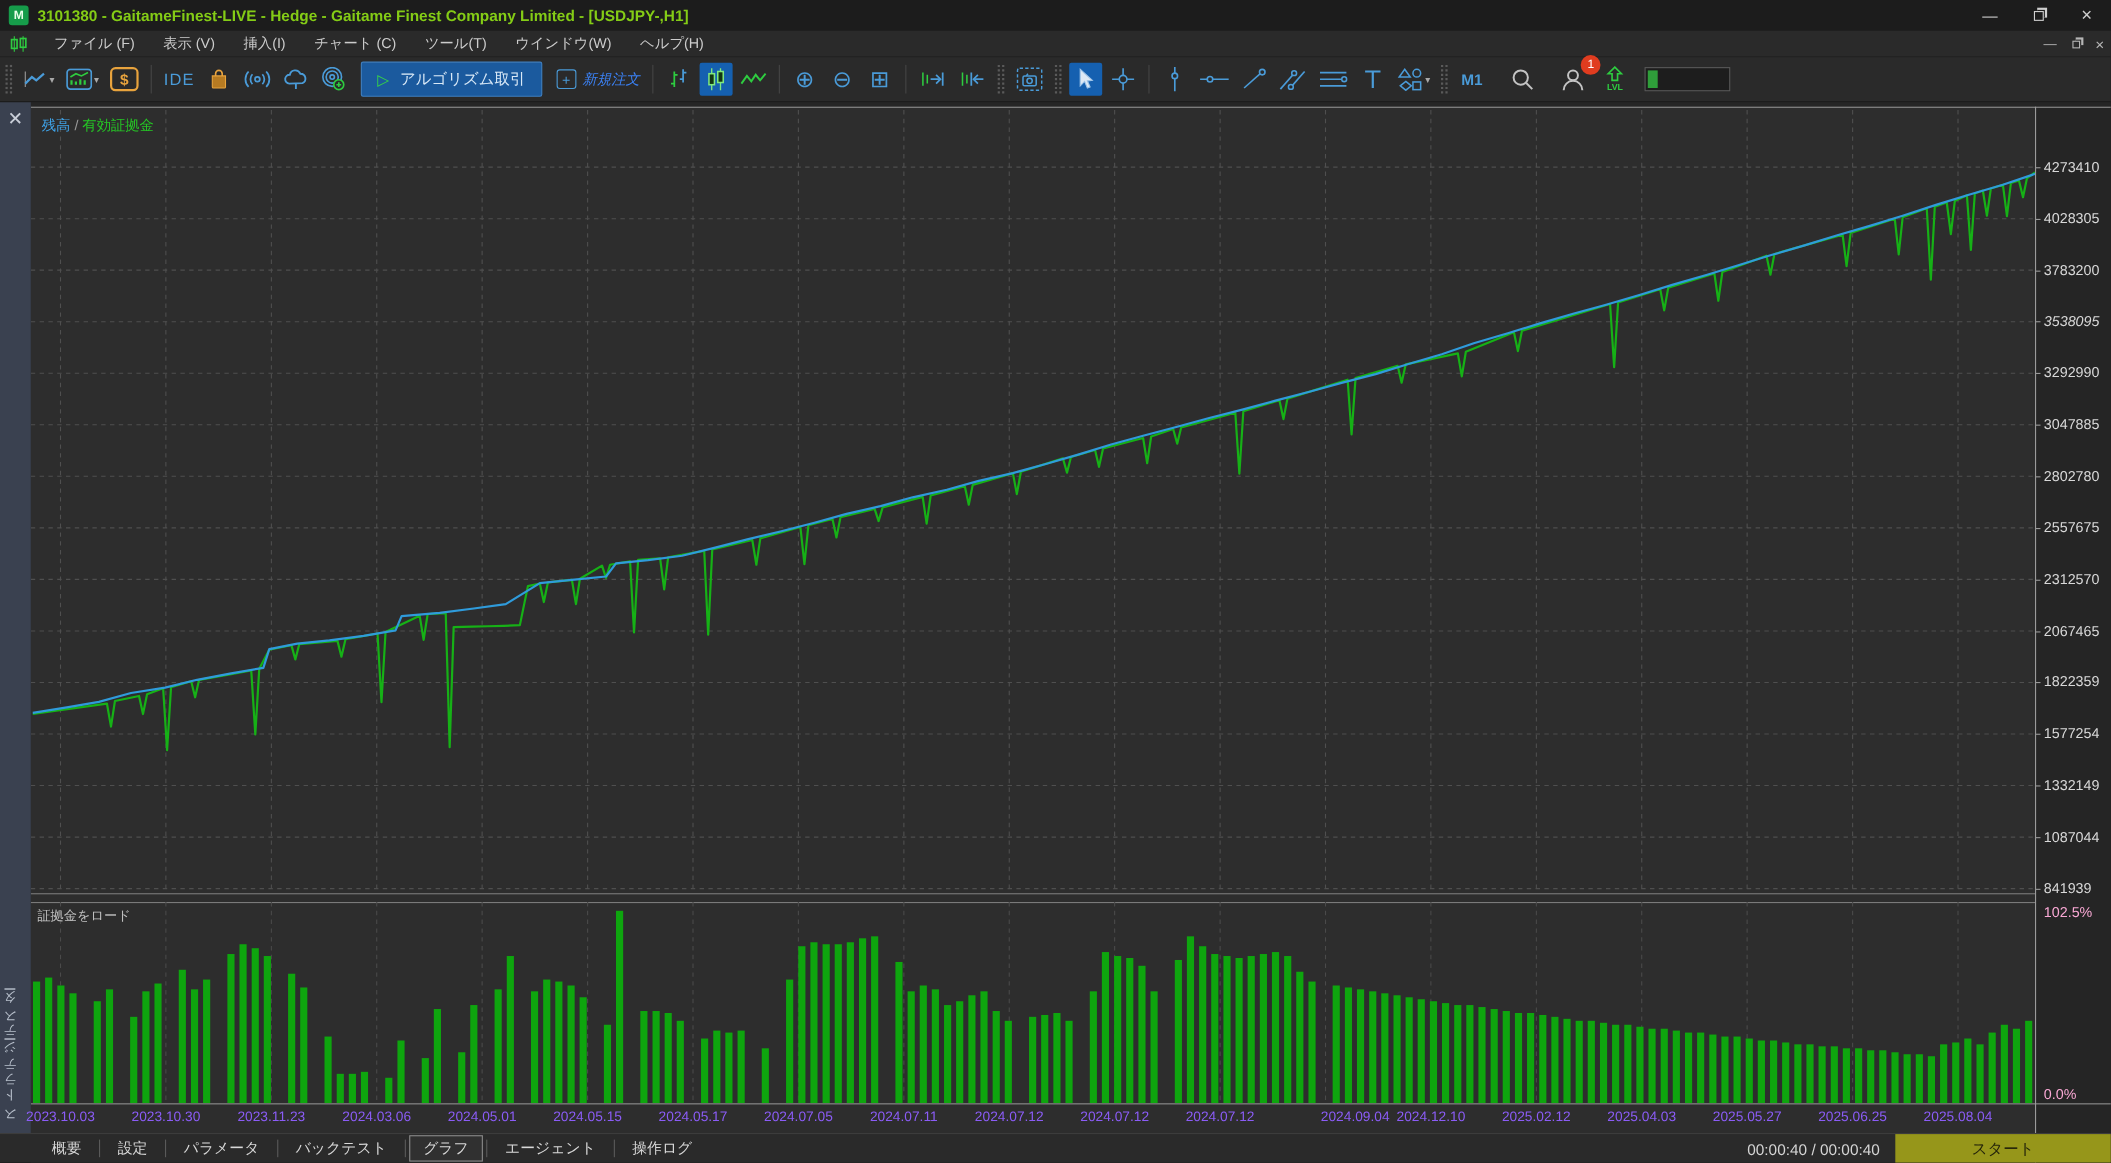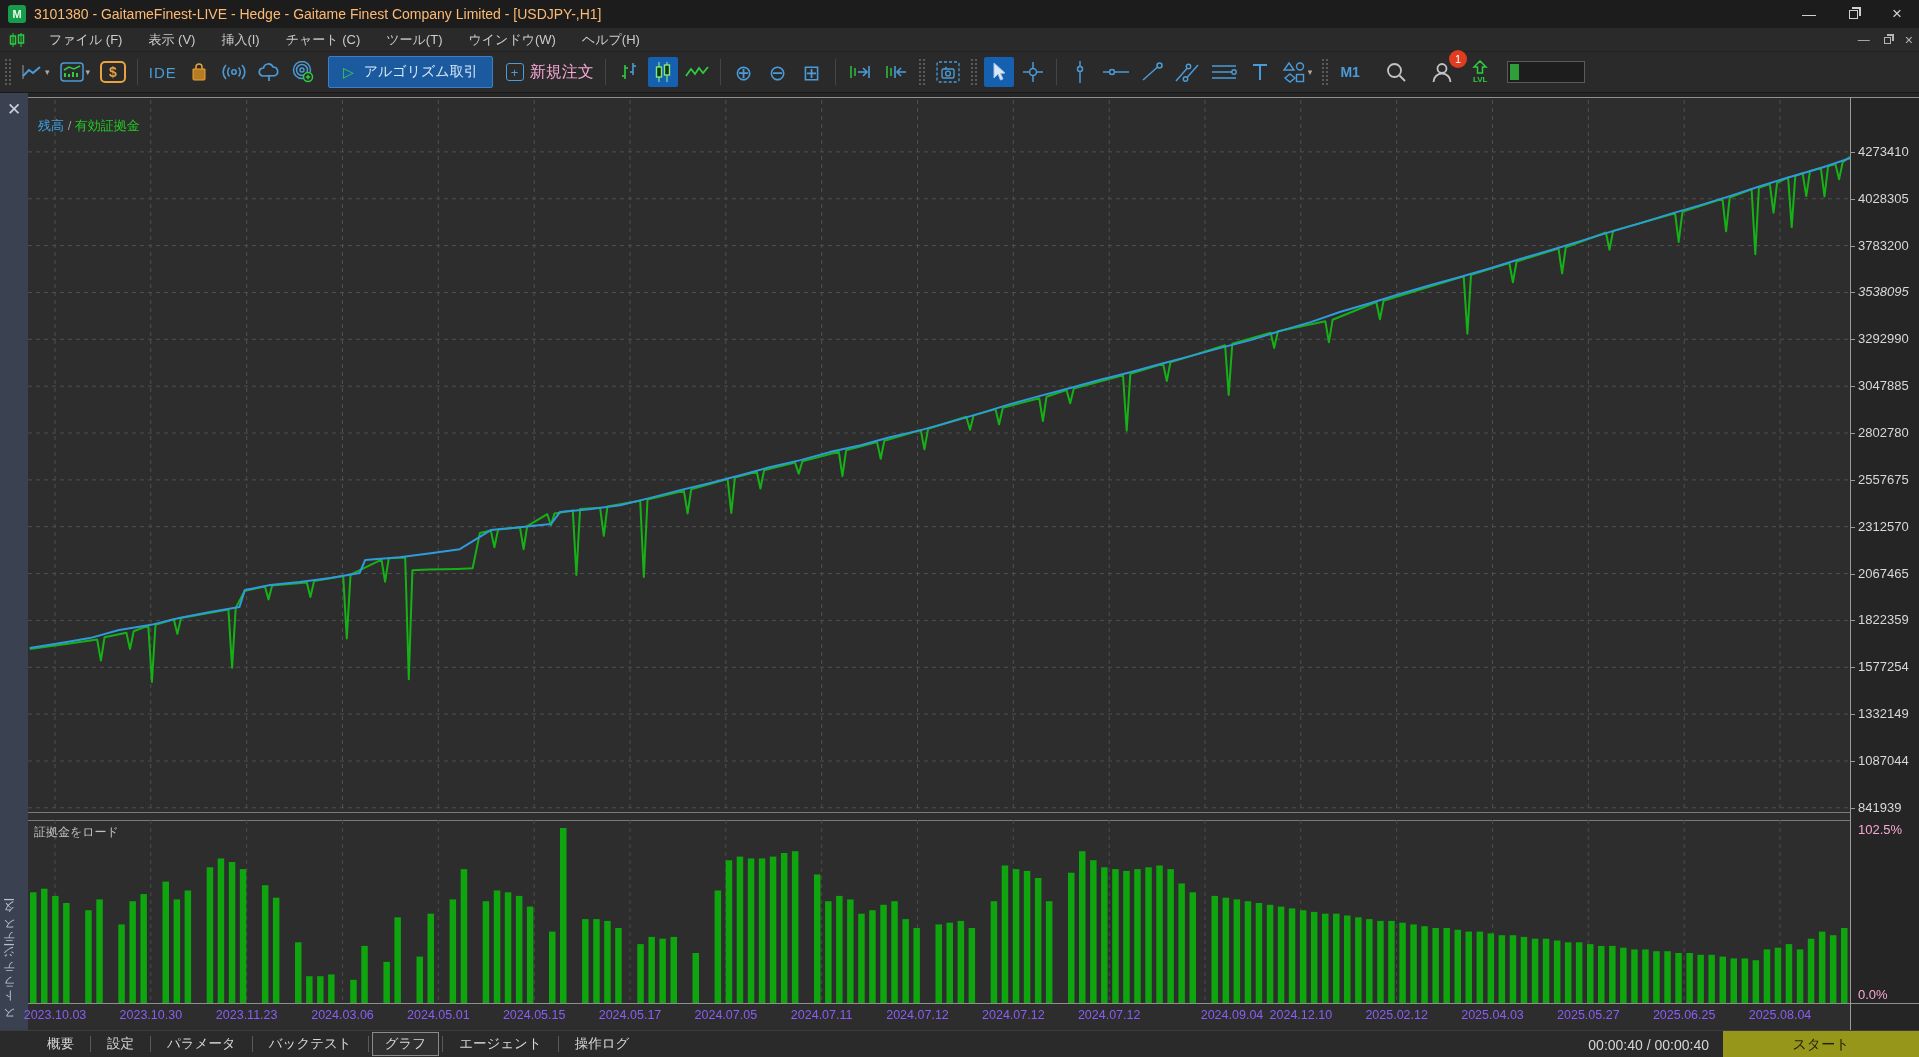--- a/index.html
+++ b/index.html
@@ -7,21 +7,21 @@
   body { font-family:"Liberation Sans","DejaVu Sans",sans-serif; }
   #app { position:relative; width:1919px; height:1057px; background:#252525; overflow:hidden;
          color:#d5d5d5; font-size:13px; }
 
   
   .titlebar { position:absolute; left:0; top:0; width:100%; height:28px; background:#1c1c1c;
               display:flex; align-items:center; padding-left:8px; }
   .mt-logo { width:18px; height:18px; background:#169c4a; border-radius:3px; margin-right:8px;
              display:flex; align-items:center; justify-content:center; color:#eaffea;
              font-size:11px; font-weight:bold; }
-  .title-text { color:#fdba74; font-size:14px; }
+  .title-text { color:#84cc16; font-size:14px;font-weight:bold; }
   .win-controls { position:absolute; right:0; top:0; height:28px; display:flex; }
   .win-btn { width:44px; height:28px; display:flex; align-items:center; justify-content:center;
              color:#cfcfcf; font-size:14px; }
   .restore-glyph { width:9px; height:9px; border:1px solid #cfcfcf; display:inline-block;
                    box-shadow:2px -2px 0 -1px #1c1c1c, 3px -3px 0 0 #cfcfcf; }
 
   
   .menubar { position:absolute; left:0; top:28px; width:100%; height:24px; background:#2a2a2a;
              display:flex; align-items:center; border-bottom:1px solid #222; }
   .menu-logo { margin:0 10px 0 8px; display:flex; }
@@ -33,21 +33,21 @@
 
   
   .toolbar { position:absolute; left:0; top:52px; width:100%; height:41px; background:#2a2a2a;
              border-bottom:1px solid #1a1a1a; display:flex; align-items:center; }
   .drag-handle { width:6px; height:26px; border-left:2px dotted #5a5a5a; border-right:2px dotted #5a5a5a; margin:0 5px; }
   .tb-sep { width:1px; height:26px; background:#454545; margin:0 6px; }
   .tb-btn { height:30px; min-width:30px; display:flex; align-items:center; justify-content:center;
             border-radius:2px; margin:0 2px; padding:0 3px; }
   .tb-btn.active { background:#1560b0; }
   .caret { color:#a9a9a9; font-size:9px; margin-left:2px; }
-  .tb-label { color:#f9a8d4; margin-left:6px; font-size:16px; }
+  .tb-label { color:#3b82f6; margin-left:6px; font-size:13px;font-style:italic; }
   .algo-btn { height:32px; background:#1b5a9e; border:1px solid #3f7fc0; border-radius:2px;
               display:flex; align-items:center; padding:0 14px; margin:0 8px; }
   .algo-play { color:#35d04a; font-size:14px; margin-right:10px; }
   .algo-label { color:#d9e9f7; font-size:14px; }
   .dollar-box { color:#e8a33d; border:2px solid #e8a33d; border-radius:5px; font-weight:bold;
                 font-size:14px; padding:1px 7px; }
   .ide-txt { color:#4a9bd8; font-size:15px; letter-spacing:1px; }
   .plus-box { color:#4a9bd8; border:1px solid #4a9bd8; border-radius:3px; width:18px; height:18px;
               display:flex; align-items:center; justify-content:center; font-size:13px; }
   .glyph20 { font-size:21px; color:#4a9bd8; line-height:1; }
@@ -65,21 +65,21 @@
   .left-strip { position:absolute; left:0; top:0; width:28px; height:937px; background:#3a4150; }
   .strip-close { position:absolute; left:3px; top:5px; width:22px; height:22px; color:#c9ced8;
                  font-size:17px; display:flex; align-items:center; justify-content:center; }
   .strip-title { position:absolute; left:1px; bottom:6px; width:26px; color:#b8c0cc; font-size:12px;
                  writing-mode:vertical-rl; transform:rotate(180deg); letter-spacing:1px; }
 
   .chart-bg { position:absolute; left:28px; top:4px; width:1822px; height:999px; background:#2d2d2d; }
   .panel-line { position:absolute; background:#8f8f8f; }
   .axis-vline { position:absolute; left:1850px; top:4px; width:1px; height:999px; background:#9a9a9a; }
 
-  .legend { position:absolute; left:38px; top:24px; font-size:13px; z-index:5; }
+  .legend { position:absolute; left:38px; top:12px; font-size:13px; z-index:5; }
   .legend .bal { color:#3fa3e8; }
   .legend .sep { color:#9a9a9a; }
   .legend .eq { color:#25c525; }
 
   .margin-label { position:absolute; left:34px; top:731px; font-size:12px; color:#c0c0c0; z-index:5; }
 
   .y-label { position:absolute; left:1858px; color:#d8d8d8; font-size:13px; white-space:nowrap; }
   .y-tickmark { position:absolute; left:1850px; width:5px; height:1px; background:#9a9a9a; }
   .pct-label { position:absolute; left:1858px; color:#f9a8d4; font-size:13px; }
   .x-date { position:absolute; color:#8b5cf6; font-size:12.5px; white-space:nowrap; transform:translateX(-50%); }

